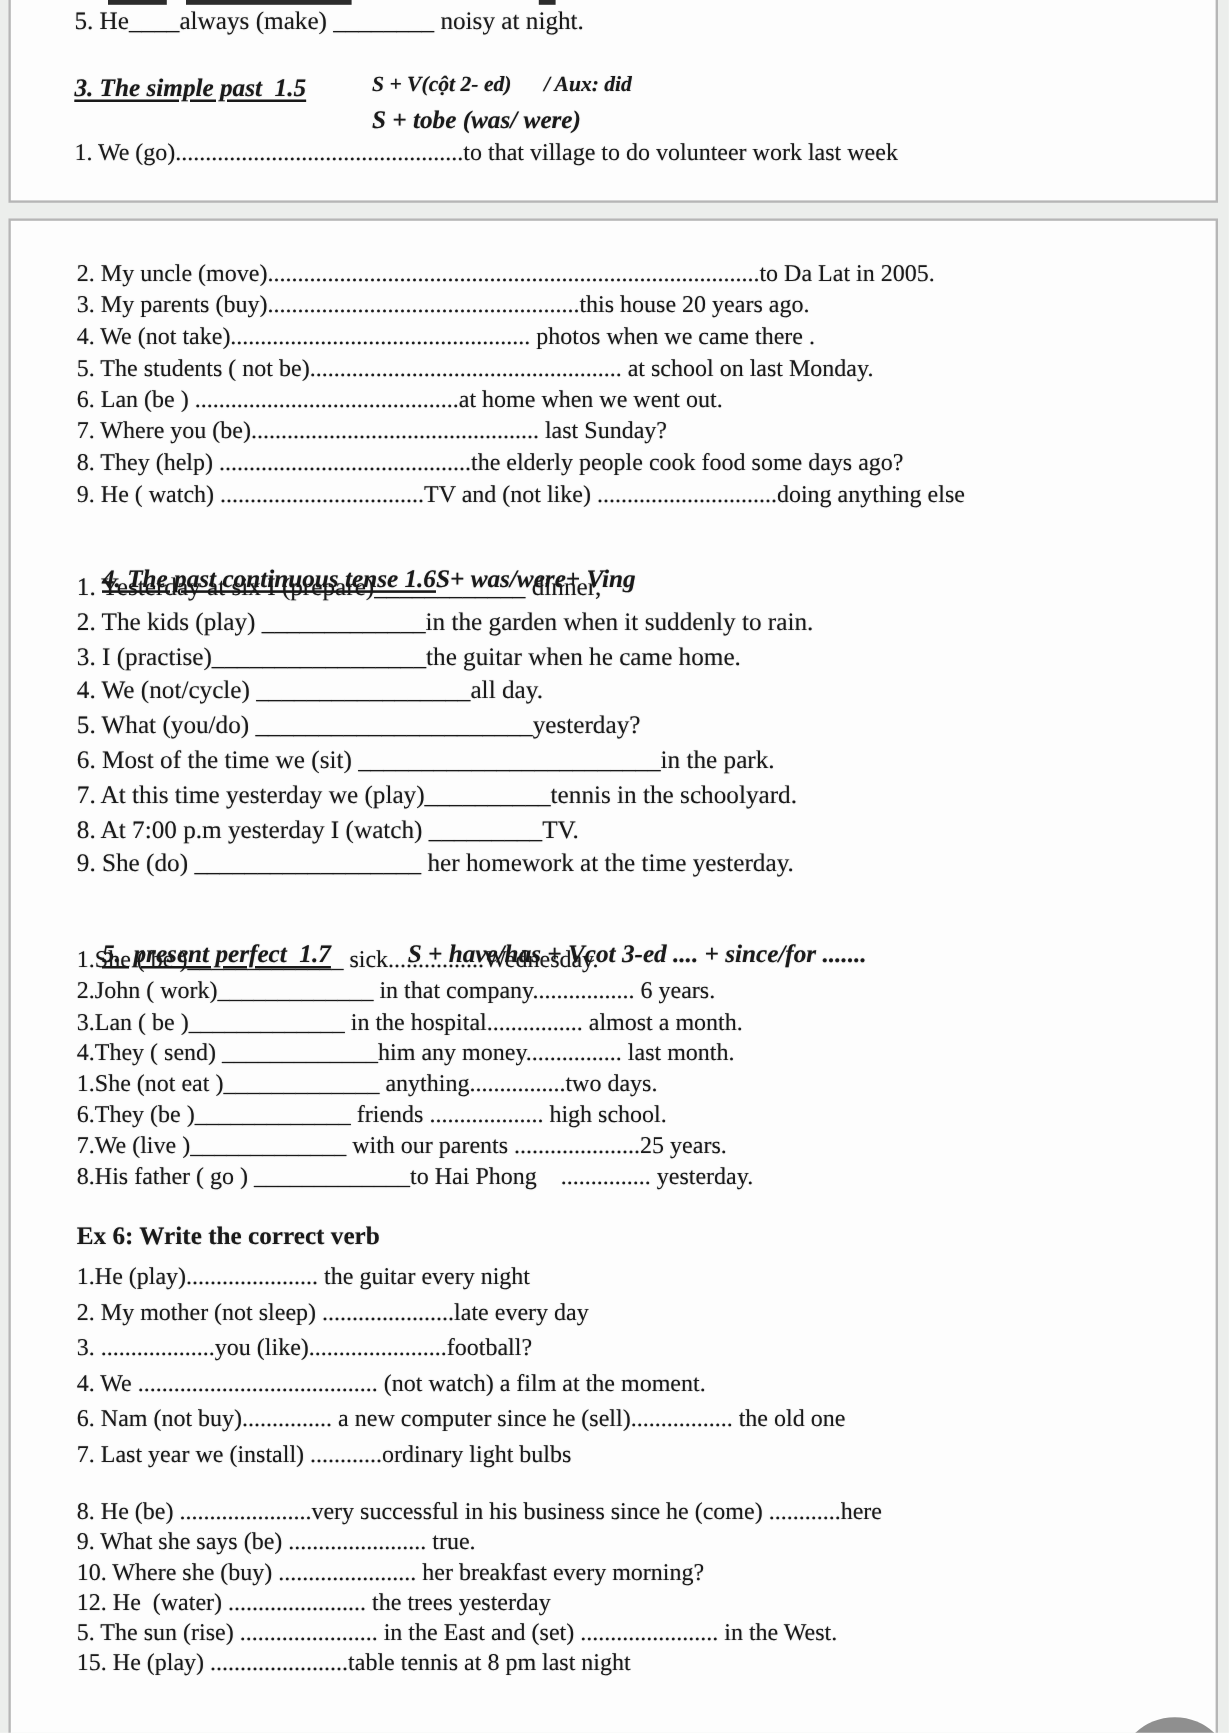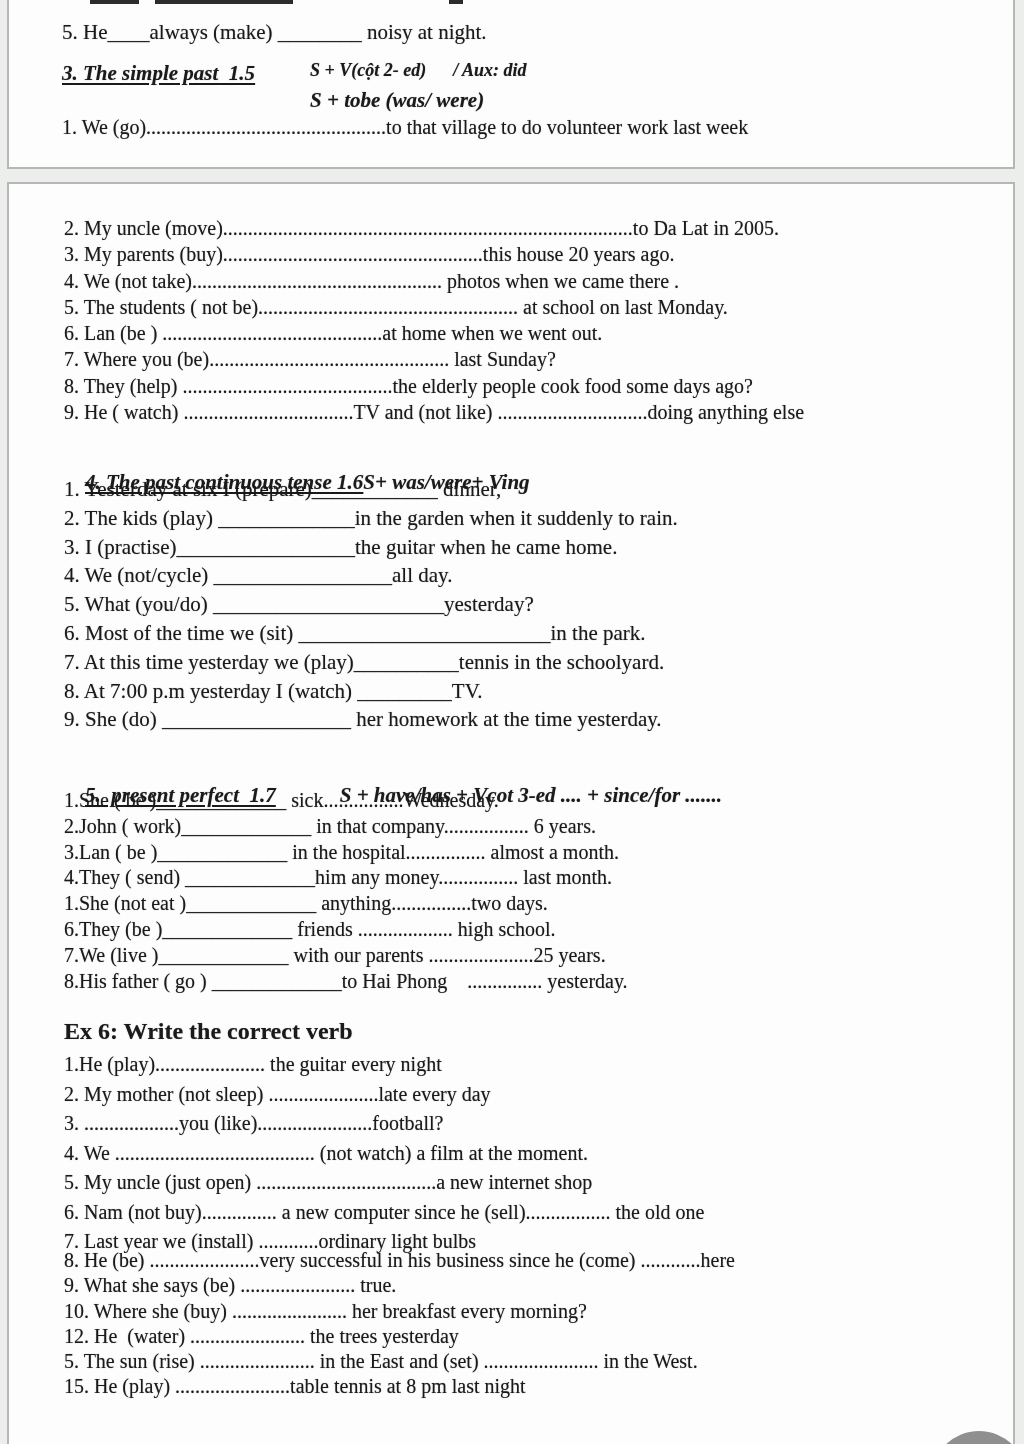--- a/index.html
+++ b/index.html
@@ -32,21 +32,21 @@
   }
 </style>
 </head>
 <body>
 
 <div class="card" id="card1">
   <div class="mark" style="left:81px;width:49px;"></div>
   <div class="mark" style="left:146px;width:138px;"></div>
   <div class="mark" style="left:440px;width:14px;"></div>
 
-  <div class="line" style="left:53px;top:49px;font-size:21px;margin-top:15px;">5. He____always (make) ________ noisy at night.</div>
+  <div class="line" style="left:53px;top:49px;font-size:21px;">5. He____always (make) ________ noisy at night.</div>
 
   <div class="line heading-title" style="left:53px;top:105px;font-size:21px;font-style:italic;">3. The simple past  1.5</div>
   <div class="line formula" style="left:301px;top:104px;font-size:18px;">S + V(cột 2- ed)      / Aux: did</div>
   <div class="line formula" style="left:301px;top:132px;font-size:21px;">S + tobe (was/ were)</div>
 
   <div class="line" style="left:53px;top:160px;font-size:20px;">1. We (go)................................................to that village to do volunteer work last week</div>
 </div>
 
 <div class="card" id="card2">
 
@@ -85,28 +85,27 @@
     <div>1.She ( be )_____________ sick................Wednesday.</div>
     <div>2.John ( work)_____________ in that company................. 6 years.</div>
     <div>3.Lan ( be )_____________ in the hospital................ almost a month.</div>
     <div>4.They ( send) _____________him any money................ last month.</div>
     <div>1.She (not eat )_____________ anything................two days.</div>
     <div>6.They (be )_____________ friends ................... high school.</div>
     <div>7.We (live )_____________ with our parents .....................25 years.</div>
     <div>8.His father ( go ) _____________to Hai Phong    ............... yesterday.</div>
   </div>
 
-  <div class="line bold" style="left:55px;top:834px;font-size:24px;">Ex 6: Write the correct verb</div>
+  <div class="line bold" style="left:55px;top:834px;font-size:21px;">Ex 6: Write the correct verb</div>
 
   <div class="block" style="left:55px;top:866px;font-size:20px;line-height:29.5px;">
     <div>1.He (play)...................... the guitar every night</div>
     <div>2. My mother (not sleep) ......................late every day</div>
     <div>3. ...................you (like).......................football?</div>
     <div>4. We ........................................ (not watch) a film at the moment.</div>
-    <div>5. My uncle (just open) ....................................a new internet shop</div>
     <div>6. Nam (not buy)............... a new computer since he (sell)................. the old one</div>
     <div>7. Last year we (install) ............ordinary light bulbs</div>
   </div>
 
   <div class="block" style="left:55px;top:1064px;font-size:20px;line-height:25.3px;">
     <div>8. He (be) ......................very successful in his business since he (come) ............here</div>
     <div>9. What she says (be) ....................... true.</div>
     <div>10. Where she (buy) ....................... her breakfast every morning?</div>
     <div>12. He  (water) ....................... the trees yesterday</div>
     <div>5. The sun (rise) ....................... in the East and (set) ....................... in the West.</div>

